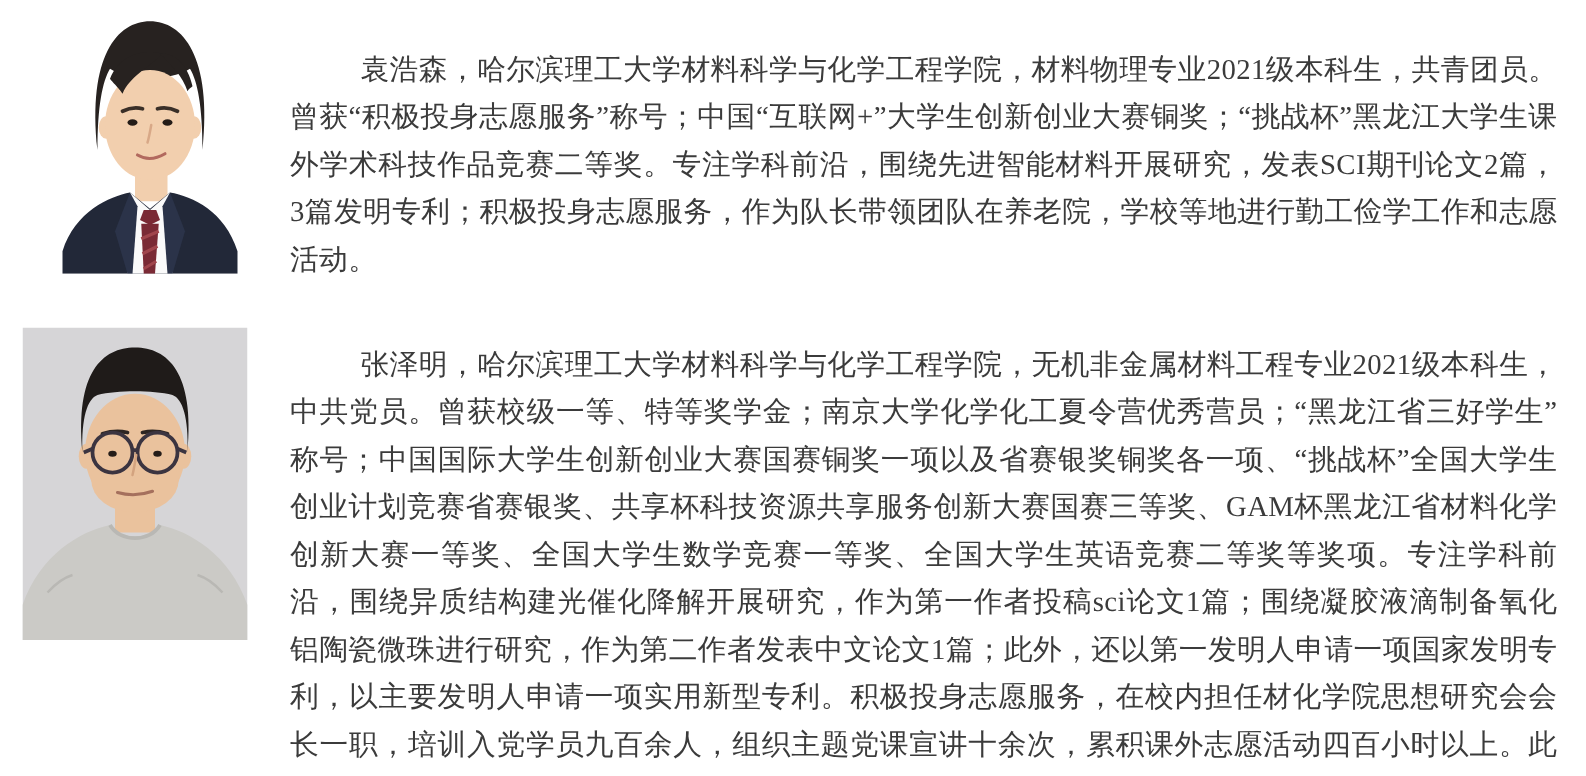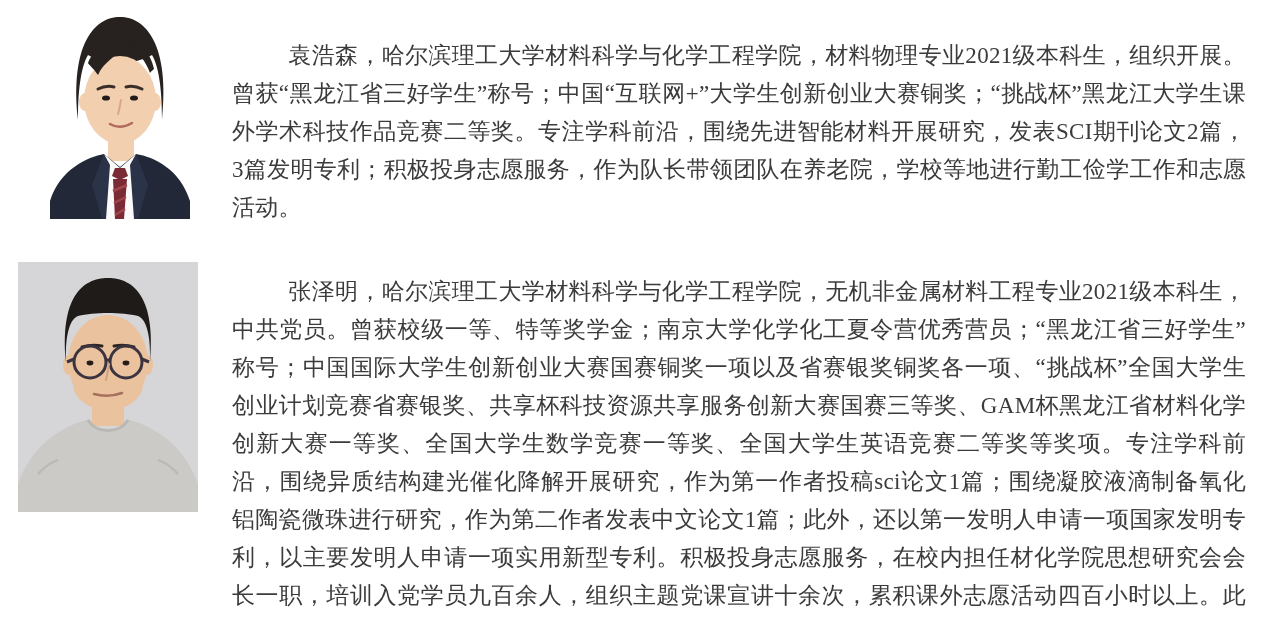--- a/index.html
+++ b/index.html
@@ -125,17 +125,17 @@
       <path d="M76,132 Q90,136 104,131" stroke="#a5705d" stroke-width="2.5" fill="none" stroke-linecap="round"></path>
 
       <path class="p2-shirt" d="M0,250 L0,222 C14,182 46,163 70,158 C76,170 104,170 110,158
                C134,163 166,182 180,222 L180,250 Z"></path>
       <path class="p2-shirt-line" d="M70,158 C78,172 102,172 110,158" stroke-width="3" fill="none"></path>
       <path class="p2-shirt-line" d="M20,212 Q30,201 40,198 M160,212 Q150,201 140,198" stroke-width="2" fill="none"></path>
     </svg>
   </div>
 
   <div class="text-col">
-    <p class="bio">袁浩森，哈尔滨理工大学材料科学与化学工程学院，材料物理专业2021级本科生，组织开展。曾获“黑龙江省三好学生”称号；中国“互联网+”大学生创新创业大赛铜奖；“挑战杯”黑龙江大学生课外学术科技作品竞赛二等奖。专注学科前沿，围绕先进智能材料开展研究，发表SCI期刊论文2篇，3篇发明专利；积极投身志愿服务，作为队长带领团队在养老院，学校等地进行勤工俭学工作和志愿活动。</p>
+    <p class="bio">袁浩森，哈尔滨理工大学材料科学与化学工程学院，材料物理专业2021级本科生，共青团员。曾获“积极投身志愿服务”称号；中国“互联网+”大学生创新创业大赛铜奖；“挑战杯”黑龙江大学生课外学术科技作品竞赛二等奖。专注学科前沿，围绕先进智能材料开展研究，发表SCI期刊论文2篇，3篇发明专利；积极投身志愿服务，作为队长带领团队在养老院，学校等地进行勤工俭学工作和志愿活动。</p>
     <p class="bio">张泽明，哈尔滨理工大学材料科学与化学工程学院，无机非金属材料工程专业2021级本科生，中共党员。曾获校级一等、特等奖学金；南京大学化学化工夏令营优秀营员；“黑龙江省三好学生”称号；中国国际大学生创新创业大赛国赛铜奖一项以及省赛银奖铜奖各一项、“挑战杯”全国大学生创业计划竞赛省赛银奖、共享杯科技资源共享服务创新大赛国赛三等奖、GAM杯黑龙江省材料化学创新大赛一等奖、全国大学生数学竞赛一等奖、全国大学生英语竞赛二等奖等奖项。专注学科前沿，围绕异质结构建光催化降解开展研究，作为第一作者投稿sci论文1篇；围绕凝胶液滴制备氧化铝陶瓷微珠进行研究，作为第二作者发表中文论文1篇；此外，还以第一发明人申请一项国家发明专利，以主要发明人申请一项实用新型专利。积极投身志愿服务，在校内担任材化学院思想研究会会长一职，培训入党学员九百余人，组织主题党课宣讲十余次，累积课外志愿活动四百小时以上。此外，还作为队长和组织者，联系巨野县农业政府相关单位，组织开展”三下乡”社会实践活动，学习乡村振兴先进经验，促进地区间交流与合作。</p>
   </div>
 
 </div>
 
 </body></html>

